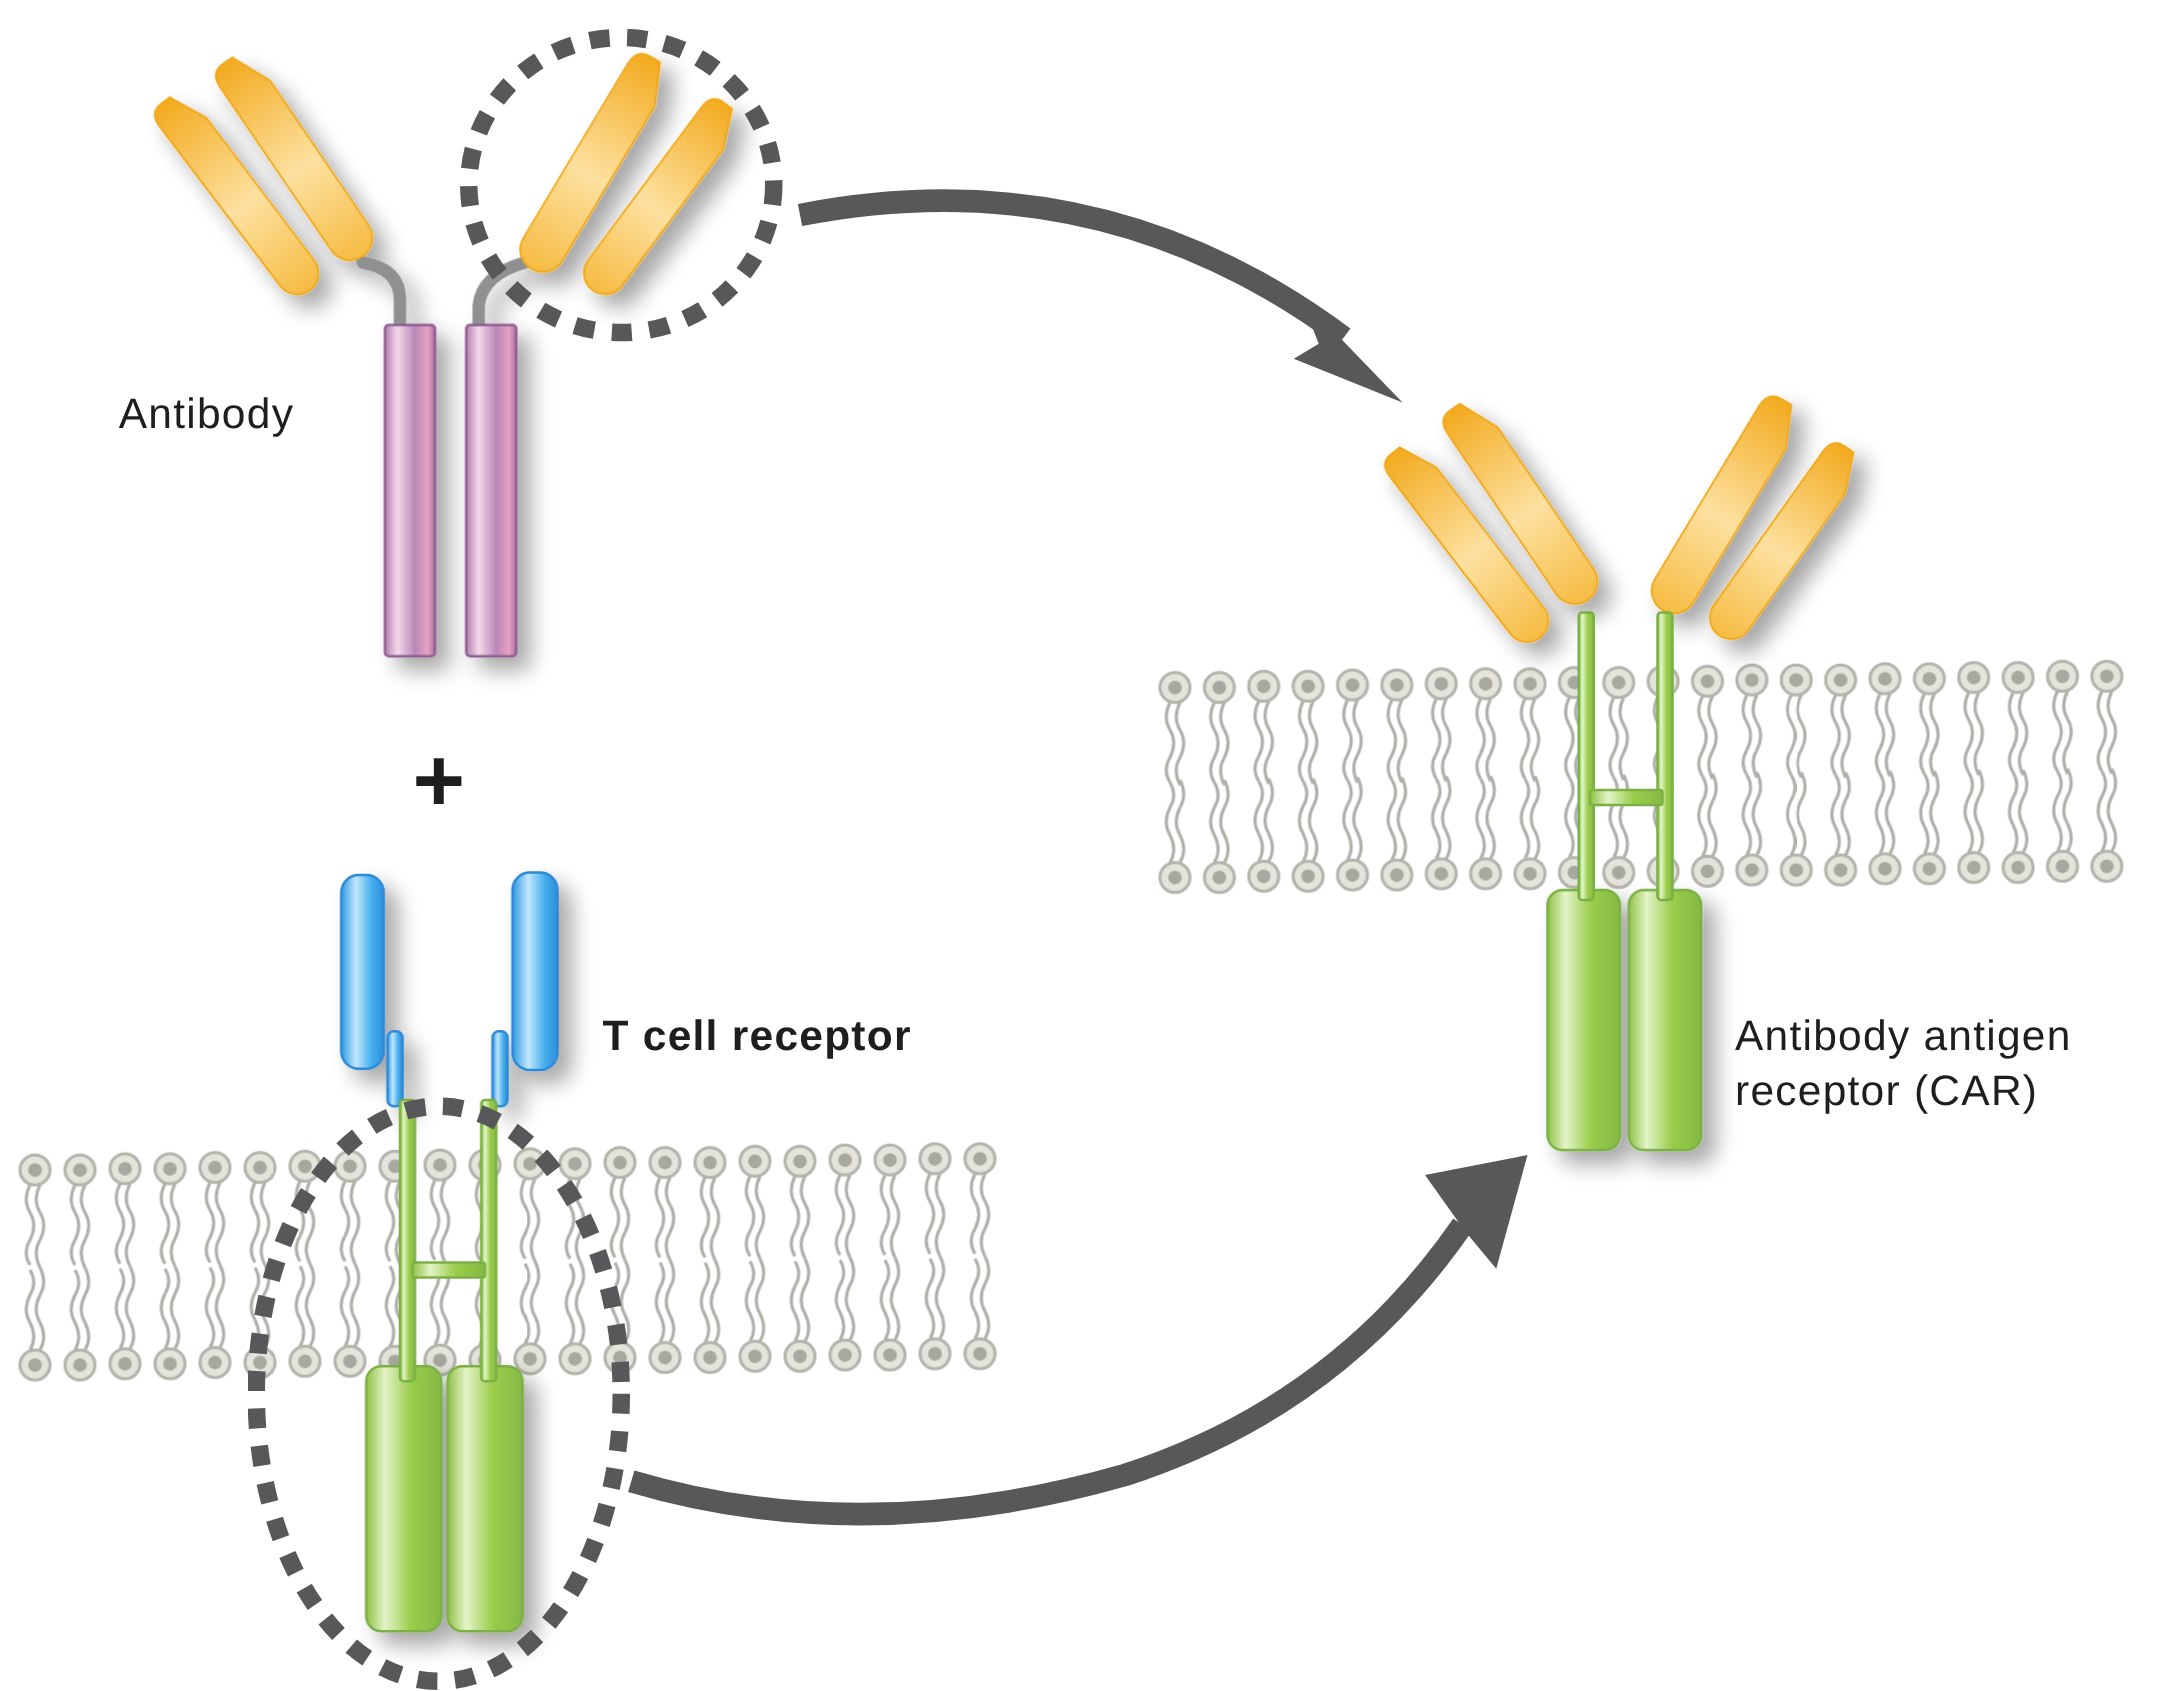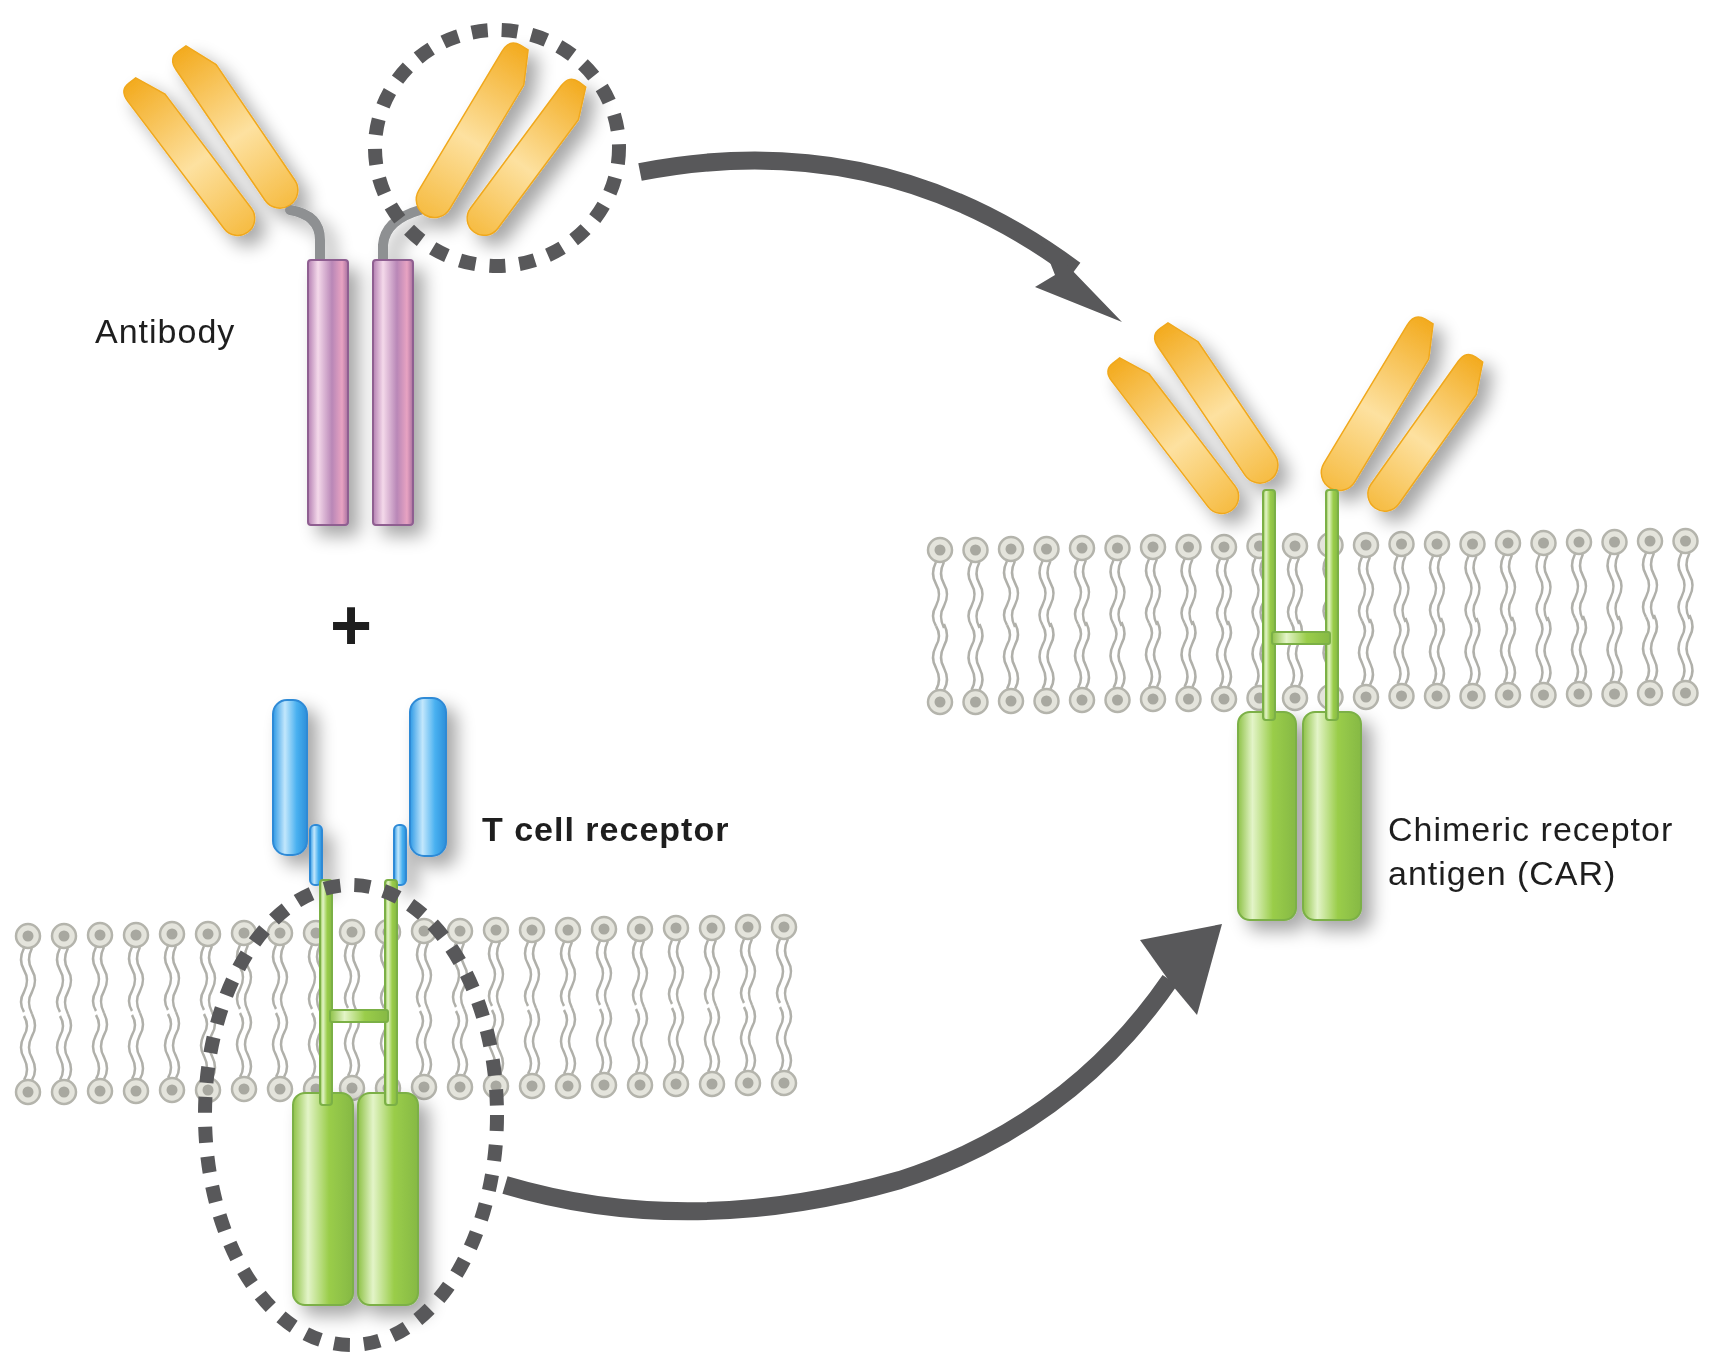--- a/index.html
+++ b/index.html
@@ -477,15 +477,15 @@
         <path d="M 640 172 Q 880 125 1075 270" fill="none" stroke="#58585a" stroke-width="18"></path>
         <polygon points="1040,237 1122,322 1035,287 1055,275" fill="#58585a"></polygon>
         <path d="M 505 1185 Q 690 1240 900 1180 Q 1070 1125 1170 980" fill="none" stroke="#58585a" stroke-width="18"></path>
         <polygon points="1140,940 1222,924 1197,1015 1172,985" fill="#58585a"></polygon>
       </g>
   </svg>
 
   <div class="label" style="left:95px; top:310px;">Antibody</div>
   <div class="label" style="left:330px; top:580px; font-size:72px; font-weight:bold; letter-spacing:0;">+</div>
   <div class="label" style="left:482px; top:808px;font-weight:bold;">T cell receptor</div>
-  <div class="label" style="left:1388px; top:808px;">Chimeric receptor</div>
-  <div class="label" style="left:1388px; top:852px;">antigen (CAR)</div>
+  <div class="label" style="left:1388px; top:808px;">Antibody antigen</div>
+  <div class="label" style="left:1388px; top:852px;">receptor (CAR)</div>
 </div>
 
 </body></html>

